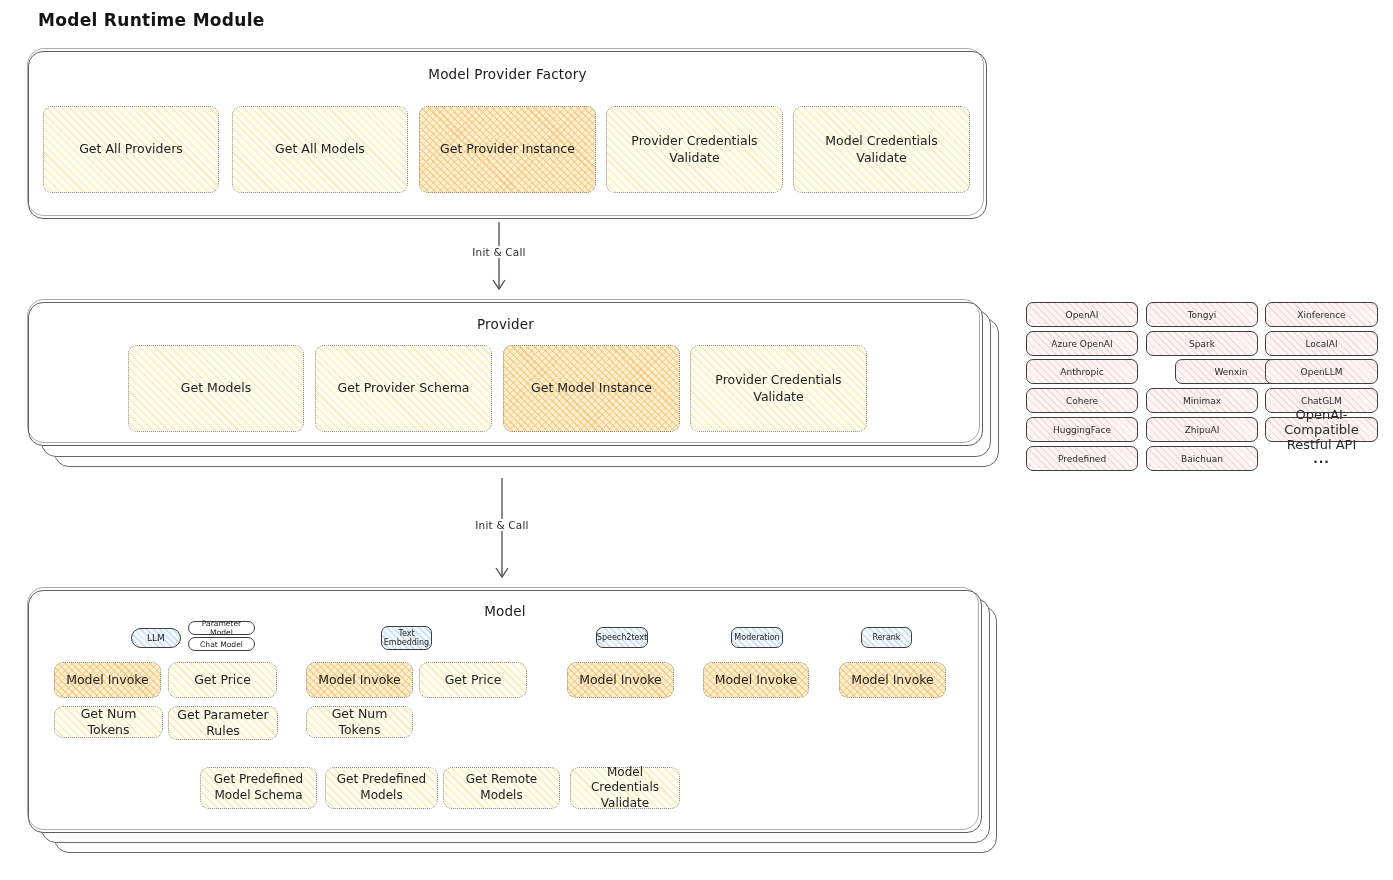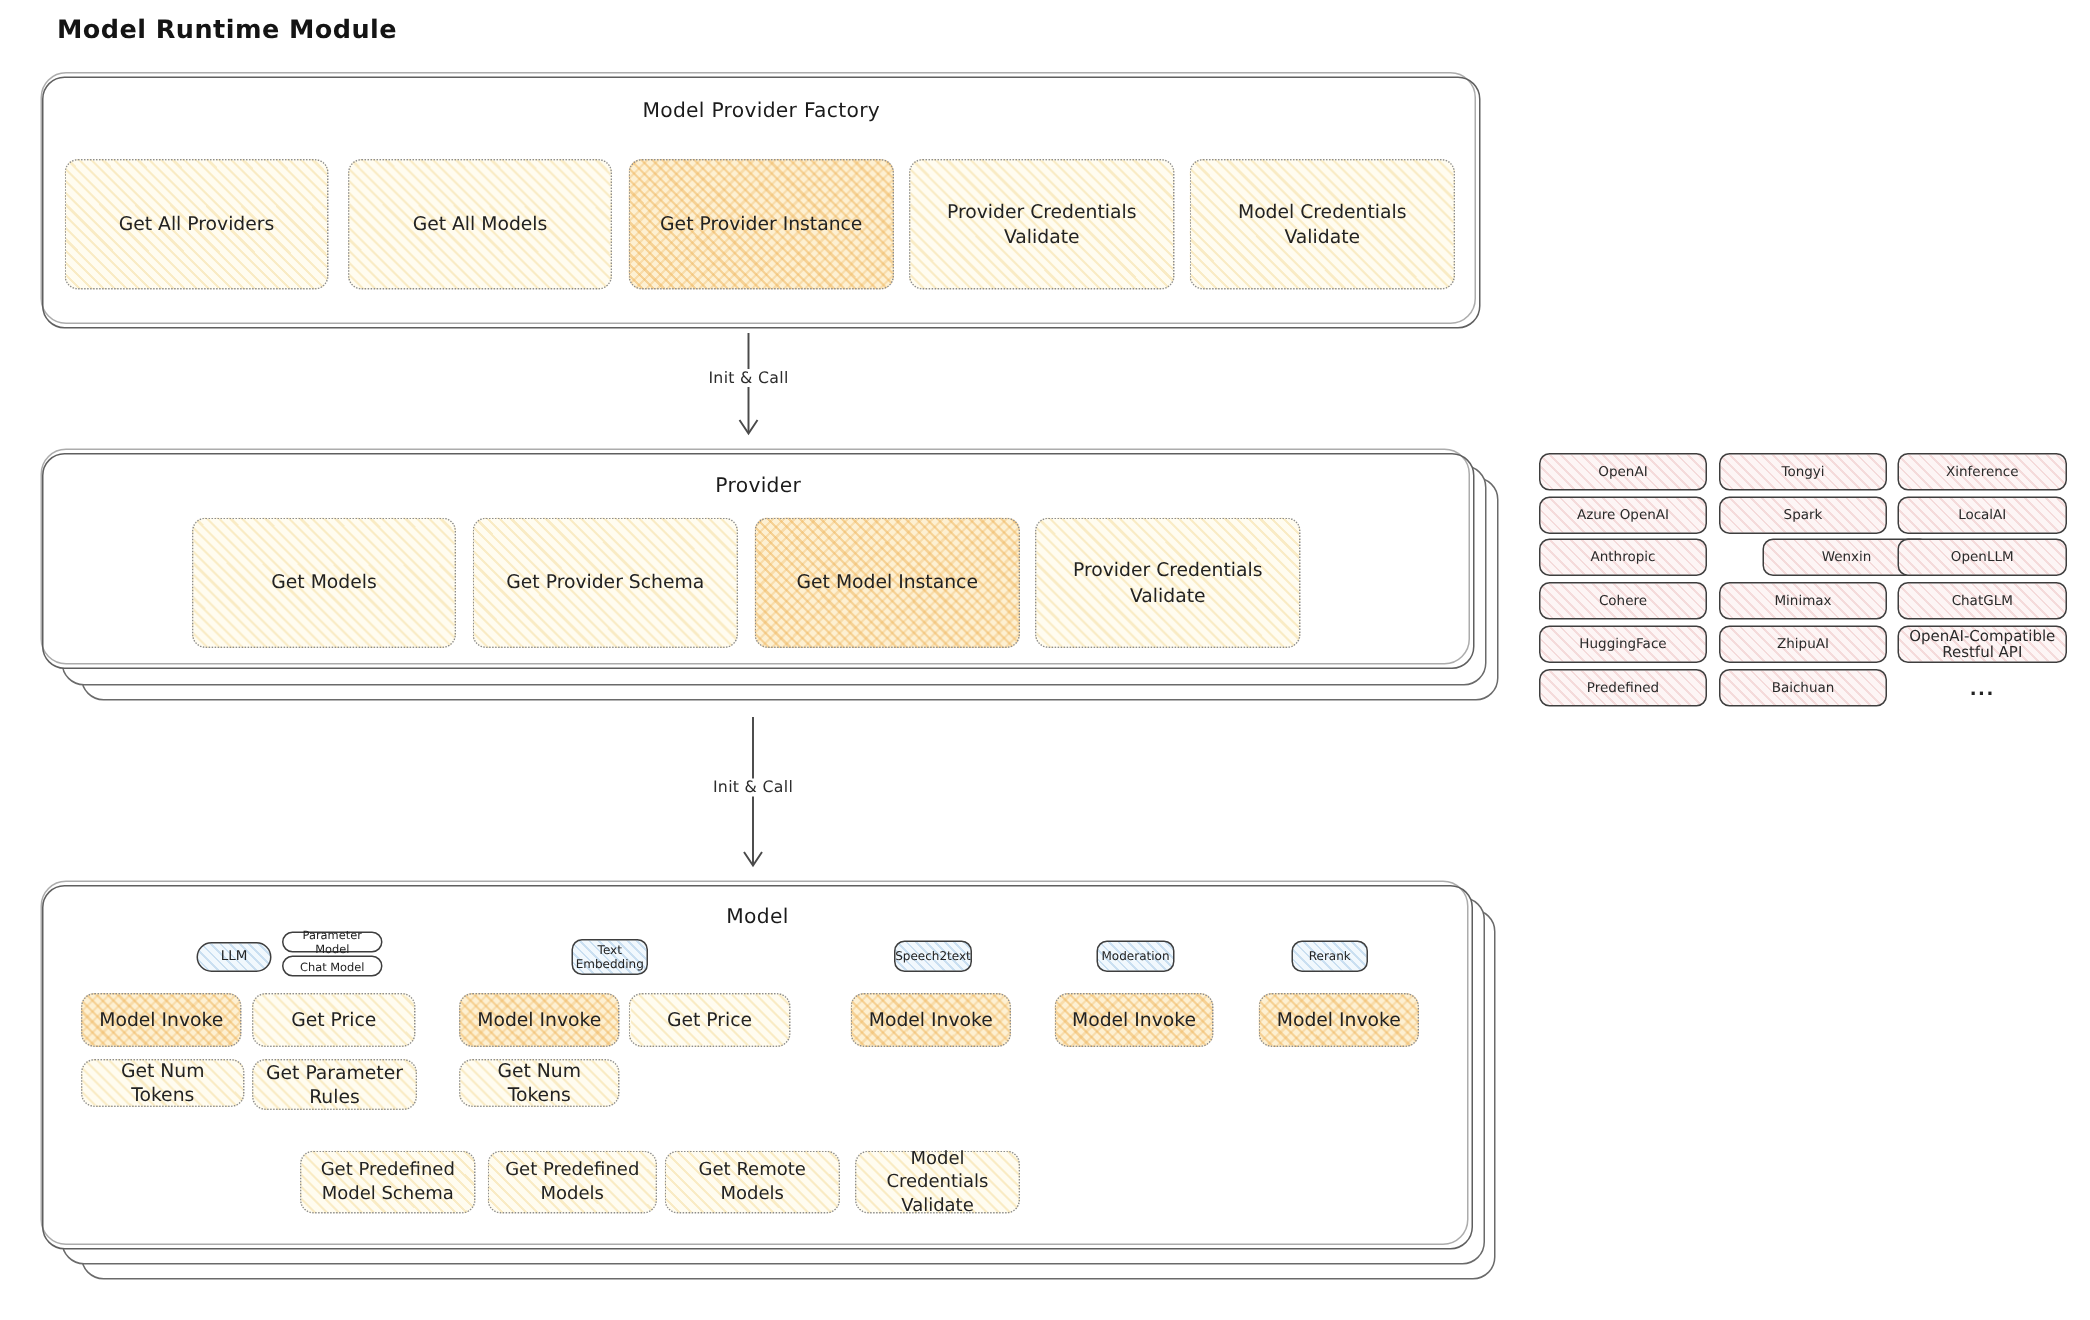--- a/index.html
+++ b/index.html
@@ -46,21 +46,21 @@
       repeating-linear-gradient(-45deg, rgba(238,178,86,.32) 0px, rgba(238,178,86,.32) 1.5px, transparent 1.5px, transparent 5px);
   }
   
   .chip{
     position:absolute;border:1.3px solid #3e3e3e;border-radius:7px;
     display:flex;align-items:center;justify-content:center;text-align:center;
     font-size:9px;color:#2a2a2a;box-sizing:border-box;padding:1px 3px;
     background-color:#fdf5f5;
     background-image:repeating-linear-gradient(45deg, rgba(224,158,158,.3) 0px, rgba(224,158,158,.3) 1.3px, transparent 1.3px, transparent 5px);
   }
-  .chip.small-text{font-size:10px;}
+  .chip.small-text{font-size:13px;}
   .chip-more{
     position:absolute;display:flex;align-items:center;justify-content:center;
     font-size:12px;font-weight:700;color:#222;letter-spacing:1px;
   }
   
   .tab{
     position:absolute;border:1.2px solid #3e3e3e;border-radius:7px;
     display:flex;align-items:center;justify-content:center;text-align:center;
     font-size:8px;line-height:1.15;color:#222;box-sizing:border-box;padding:1px 3px;
     background-color:#f1f8fd;

